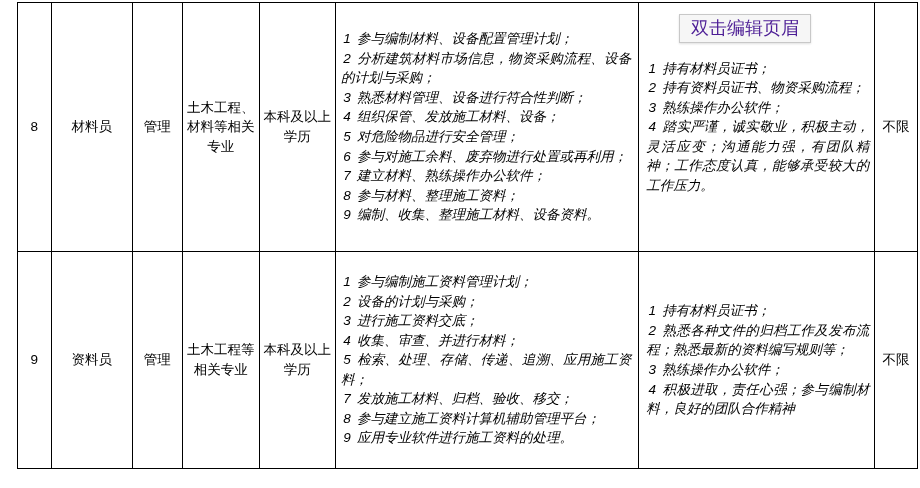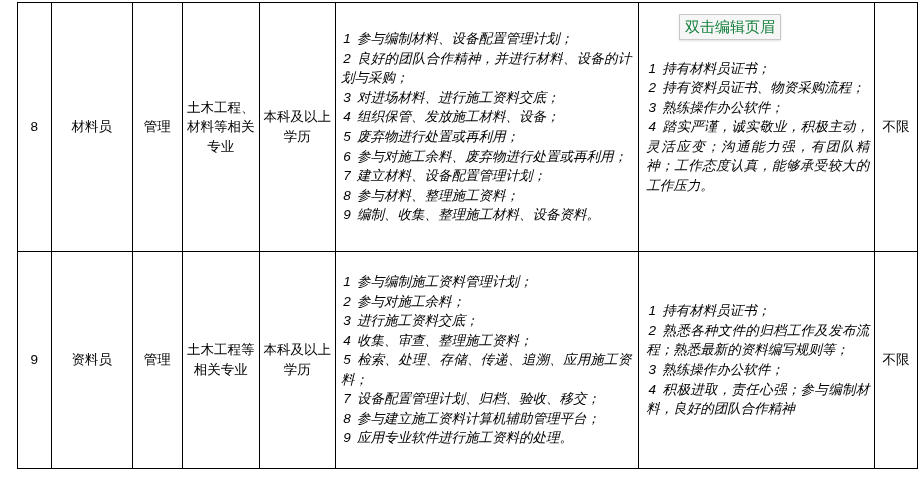--- a/index.html
+++ b/index.html
@@ -72,23 +72,23 @@
   .duty-list li .txt, .req-list li .txt {
     margin-left: 4px;
   }
   
   .page-hint {
     position: absolute;
     left: 679px;
     top: 12px;
     background: #f6f6f6;
     border: 1px solid #c8c8c8;
-    color: #15803d;
-    font-size: 15px;
-    padding: 2px 5px;
+    color: #4c1d95;
+    font-size: 18px;
+    padding: 2px 11px;
     line-height: 1.3;
     box-shadow: 0 1px 2px rgba(0,0,0,0.12);
     white-space: nowrap;
     z-index: 20;
   }
   .duty-inner {
     padding: 0 4px 0 2px;
   }
   .req-inner {
     padding: 0 2px 0 4px;
@@ -118,26 +118,26 @@
       <tr class="row-one">
         <td class="cell-center-v">8</td>
         <td class="cell-center-v">材料员</td>
         <td class="cell-center-v">管理</td>
         <td class="cell-center-v">土木工程、材料等相关专业</td>
         <td class="cell-center-v">本科及以上学历</td>
         <td class="duty-cell">
           <div class="duty-inner">
             <ul class="duty-list">
               <li><span class="num">1</span><span class="txt">参与编制材料、设备配置管理计划；</span></li>
-              <li><span class="num">2</span><span class="txt">良好的团队合作精神，并进行材料、设备的计划与采购；</span></li>
-              <li><span class="num">3</span><span class="txt">对进场材料、进行施工资料交底；</span></li>
+              <li><span class="num">2</span><span class="txt">分析建筑材料市场信息，物资采购流程、设备的计划与采购；</span></li>
+              <li><span class="num">3</span><span class="txt">熟悉材料管理、设备进行符合性判断；</span></li>
               <li><span class="num">4</span><span class="txt">组织保管、发放施工材料、设备；</span></li>
-              <li><span class="num">5</span><span class="txt">废弃物进行处置或再利用；</span></li>
+              <li><span class="num">5</span><span class="txt">对危险物品进行安全管理；</span></li>
               <li><span class="num">6</span><span class="txt">参与对施工余料、废弃物进行处置或再利用；</span></li>
-              <li><span class="num">7</span><span class="txt">建立材料、设备配置管理计划；</span></li>
+              <li><span class="num">7</span><span class="txt">建立材料、熟练操作办公软件；</span></li>
               <li><span class="num">8</span><span class="txt">参与材料、整理施工资料；</span></li>
               <li><span class="num">9</span><span class="txt">编制、收集、整理施工材料、设备资料。</span></li>
             </ul>
           </div>
         </td>
         <td class="req-cell">
           <div class="req-inner">
             <ul class="req-list">
               <li><span class="num">1</span><span class="txt">持有材料员证书；</span></li>
               <li><span class="num">2</span><span class="txt">持有资料员证书、物资采购流程；</span></li>
@@ -152,25 +152,25 @@
       <tr class="row-two">
         <td class="cell-center-v">9</td>
         <td class="cell-center-v">资料员</td>
         <td class="cell-center-v">管理</td>
         <td class="cell-center-v">土木工程等相关专业</td>
         <td class="cell-center-v">本科及以上学历</td>
         <td class="duty-cell">
           <div class="duty-inner">
             <ul class="duty-list">
               <li><span class="num">1</span><span class="txt">参与编制施工资料管理计划；</span></li>
-              <li><span class="num">2</span><span class="txt">参与对施工余料；</span></li>
+              <li><span class="num">2</span><span class="txt">设备的计划与采购；</span></li>
               <li><span class="num">3</span><span class="txt">进行施工资料交底；</span></li>
-              <li><span class="num">4</span><span class="txt">收集、审查、整理施工资料；</span></li>
+              <li><span class="num">4</span><span class="txt">收集、审查、并进行材料；</span></li>
               <li><span class="num">5</span><span class="txt">检索、处理、存储、传递、追溯、应用施工资料；</span></li>
-              <li><span class="num">7</span><span class="txt">设备配置管理计划、归档、验收、移交；</span></li>
+              <li><span class="num">7</span><span class="txt">发放施工材料、归档、验收、移交；</span></li>
               <li><span class="num">8</span><span class="txt">参与建立施工资料计算机辅助管理平台；</span></li>
               <li><span class="num">9</span><span class="txt">应用专业软件进行施工资料的处理。</span></li>
             </ul>
           </div>
         </td>
         <td class="req-cell">
           <div class="req-inner">
             <ul class="req-list">
               <li><span class="num">1</span><span class="txt">持有材料员证书；</span></li>
               <li><span class="num">2</span><span class="txt">熟悉各种文件的归档工作及发布流程；熟悉最新的资料编写规则等；</span></li>

